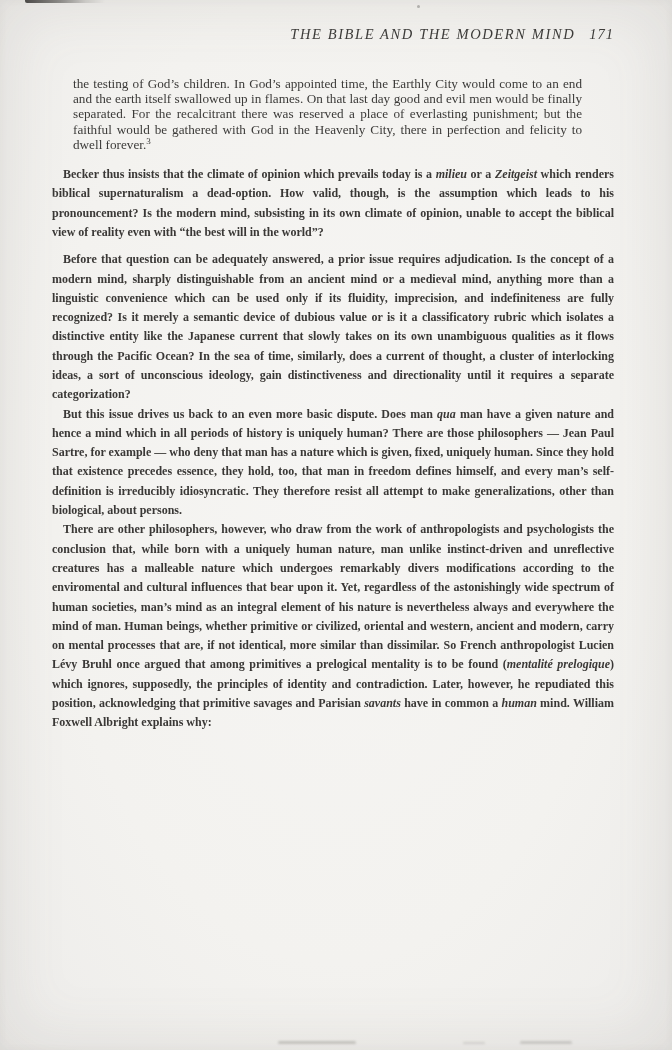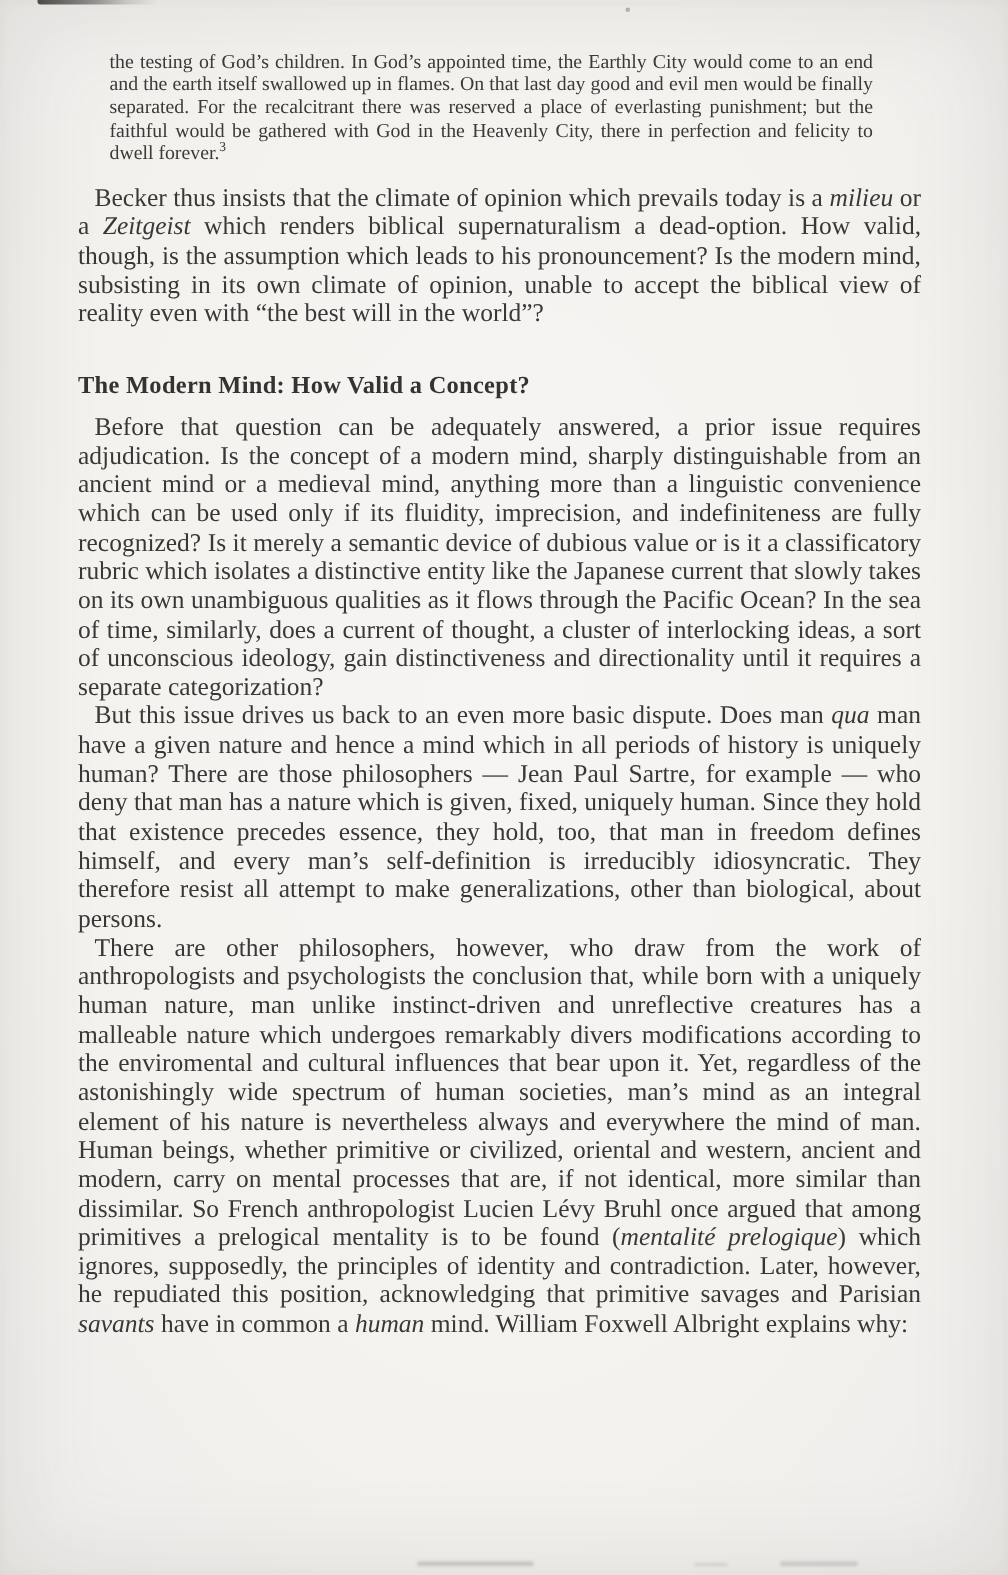--- a/index.html
+++ b/index.html
@@ -32,25 +32,26 @@
   .bquote {
     margin: 33px 32px 0 21px;
     font-size: 13.2px;
     line-height: 15.2px;
     text-align: justify;
     color: #3b3a38;
   }
   .bquote sup { font-size: 9px; line-height: 0; vertical-align: super; }
   .para {
     margin: 0;
-    font-size: 17px;
+    font-size: 12px;
     line-height: 19.3px;
     text-align: justify;
     text-indent: 11px;
     color: #3a3836;
+    font-weight: bold;
   }
   .para-becker { margin-top: 13px; }
   .heading {
     margin: 28px 0 0 0;
     font-size: 16.3px;
     font-weight: bold;
     letter-spacing: 0.2px;
     color: #343331;
   }
   .para-first-after-heading { margin-top: 8px; }
@@ -83,26 +84,28 @@
 </head>
 <body>
 
 <div class="page">
 
   <div class="artifact smudge-top"></div>
   <div class="artifact speck-top-right"></div>
 
   <div class="col">
 
+    <div class="running-head">
+      <span class="head-title">THE BIBLE AND THE MODERN MIND</span><span class="head-page">171</span>
+    </div>
 
     <div class="bquote"><span>the testing of God’s children. In God’s appointed time, the Earthly City would come to an end and the earth itself swallowed up in flames. On that last day good and evil men would be finally separated. For the recalcitrant there was reserved a place of everlasting punishment; but the faithful would be gathered with God in the Heavenly City, there in perfection and felicity to dwell forever.</span><sup>3</sup></div>
 
     <p class="para para-becker"><span>Becker thus insists that the climate of opinion which prevails today is a </span><em>milieu</em><span> or a </span><em>Zeitgeist</em><span> which renders biblical supernaturalism a dead-option. How valid, though, is the assumption which leads to his pronouncement? Is the modern mind, subsisting in its own climate of opinion, unable to accept the biblical view of reality even with “the best will in the world”?</span></p>
 
-    <h2 class="heading">The Modern Mind: How Valid a Concept?</h2>
 
     <p class="para para-first-after-heading"><span>Before that question can be adequately answered, a prior issue requires adjudication. Is the concept of a modern mind, sharply distinguishable from an ancient mind or a medieval mind, anything more than a linguistic convenience which can be used only if its fluidity, imprecision, and indefiniteness are fully recognized? Is it merely a semantic device of dubious value or is it a classificatory rubric which isolates a distinctive entity like the Japanese current that slowly takes on its own unambiguous qualities as it flows through the Pacific Ocean? In the sea of time, similarly, does a current of thought, a cluster of interlocking ideas, a sort of unconscious ideology, gain distinctiveness and directionality until it requires a separate categorization?</span></p>
 
     <p class="para"><span>But this issue drives us back to an even more basic dispute. Does man </span><em>qua</em><span> man have a given nature and hence a mind which in all periods of history is uniquely human? There are those philosophers — Jean Paul Sartre, for example — who deny that man has a nature which is given, fixed, uniquely human. Since they hold that existence precedes essence, they hold, too, that man in freedom defines himself, and every man’s self-definition is irreducibly idiosyncratic. They therefore resist all attempt to make generalizations, other than biological, about persons.</span></p>
 
     <p class="para"><span>There are other philosophers, however, who draw from the work of anthropologists and psychologists the conclusion that, while born with a uniquely human nature, man unlike instinct-driven and unreflective creatures has a malleable nature which undergoes remarkably divers modifications according to the enviromental and cultural influences that bear upon it. Yet, regardless of the astonishingly wide spectrum of human societies, man’s mind as an integral element of his nature is nevertheless always and everywhere the mind of man. Human beings, whether primitive or civilized, oriental and western, ancient and modern, carry on mental processes that are, if not identical, more similar than dissimilar. So French anthropologist Lucien Lévy Bruhl once argued that among primitives a prelogical mentality is to be found (</span><em>mentalité prelogique</em><span>) which ignores, supposedly, the principles of identity and contradiction. Later, however, he repudiated this position, acknowledging that primitive savages and Parisian </span><em>savants</em><span> have in common a </span><em>human</em><span> mind. William Foxwell Albright explains why:</span></p>
 
   </div>
 
   <div class="artifact smudge-bottom-1"></div>

